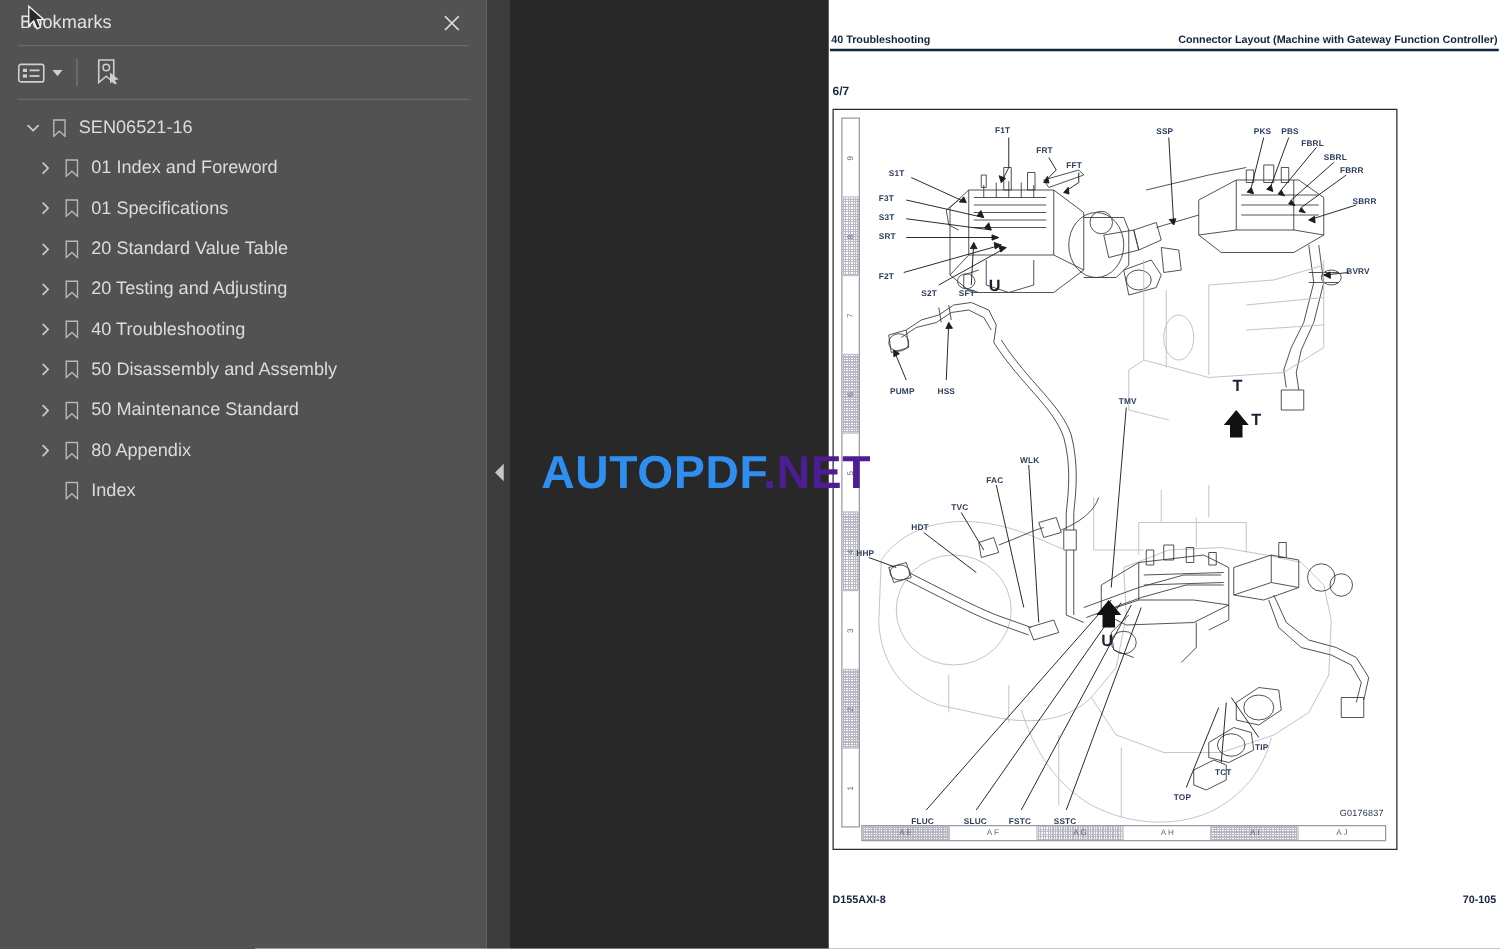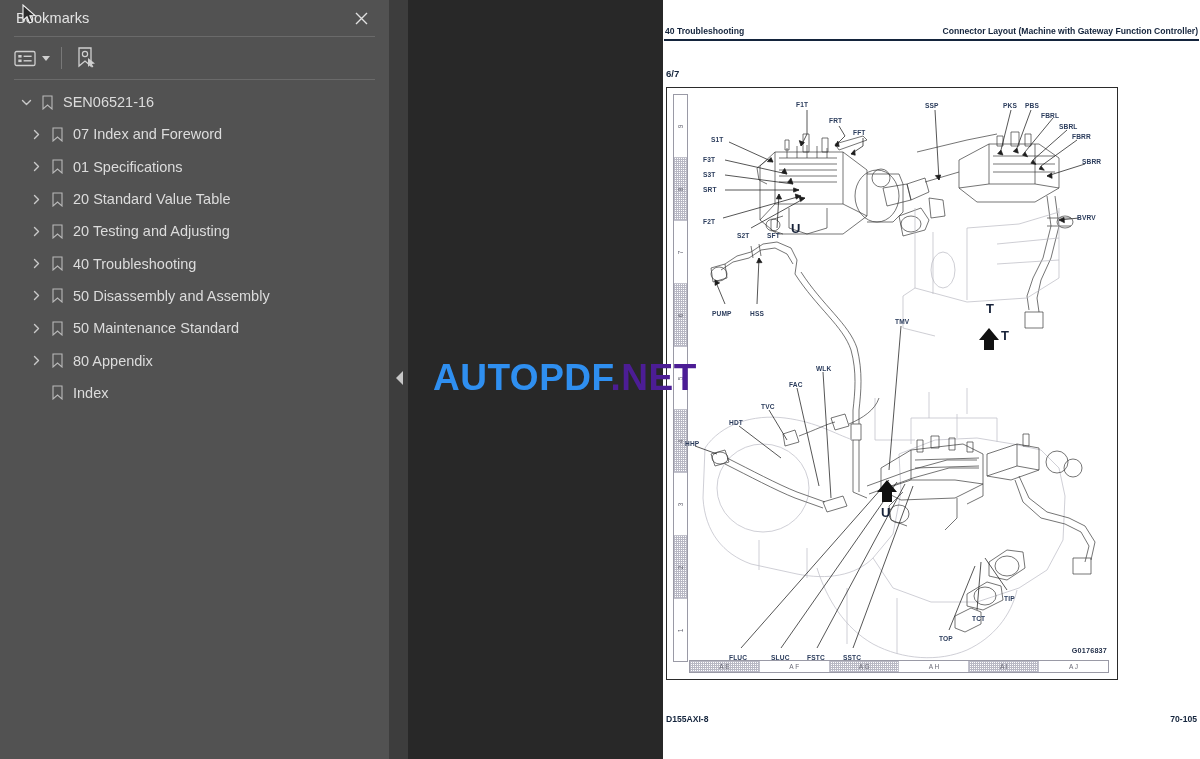--- a/index.html
+++ b/index.html
@@ -199,21 +199,21 @@
   .brail-cell:last-child { border-right: none; }
   .brail-cell.hatch {
     background-image:
       repeating-linear-gradient(0deg, #b8b8c4 0 1px, transparent 1px 2px),
       repeating-linear-gradient(90deg, #b8b8c4 0 1px, transparent 1px 2px);
   }
 
   
   #dwg-id {
     position: absolute; right: 10px; bottom: 24px;
-    font-size: 7.2px; font-weight: bold; color: #23304a;
+    font-size: 7.2px; font-weight: normal; color: #23304a;
     letter-spacing: .2px;
     margin-top: 24px;
   }
 
   
   .lbl {
     position: absolute;
     font-size: 6.6px;
     font-weight: bold;
     color: #2b3c5c;
@@ -291,21 +291,21 @@
         <span class="twisty">
           <svg width="11" height="11" viewBox="0 0 11 11" aria-hidden="true">
               <path d="M3.5 1.5 L7.5 5.5 L3.5 9.5" fill="none" stroke="#c9c9c9" stroke-width="1.4" stroke-linecap="round" stroke-linejoin="round"></path>
             </svg>
         </span>
         <span class="bm-ico">
           <svg width="11" height="15" viewBox="0 0 11 15" aria-hidden="true">
               <path d="M1 1 H10 V14 L5.5 10 L1 14 Z" fill="none" stroke="#b9b9b9" stroke-width="1.1"></path>
             </svg>
         </span>
-        <span class="tree-label">07 Index and Foreword</span>
+        <span class="tree-label">01 Index and Foreword</span>
       </div>
       <div class="tree-row depth1">
         <span class="twisty">
           <svg width="11" height="11" viewBox="0 0 11 11" aria-hidden="true">
               <path d="M3.5 1.5 L7.5 5.5 L3.5 9.5" fill="none" stroke="#c9c9c9" stroke-width="1.4" stroke-linecap="round" stroke-linejoin="round"></path>
             </svg>
         </span>
         <span class="bm-ico">
           <svg width="11" height="15" viewBox="0 0 11 15" aria-hidden="true">
               <path d="M1 1 H10 V14 L5.5 10 L1 14 Z" fill="none" stroke="#b9b9b9" stroke-width="1.1"></path>

